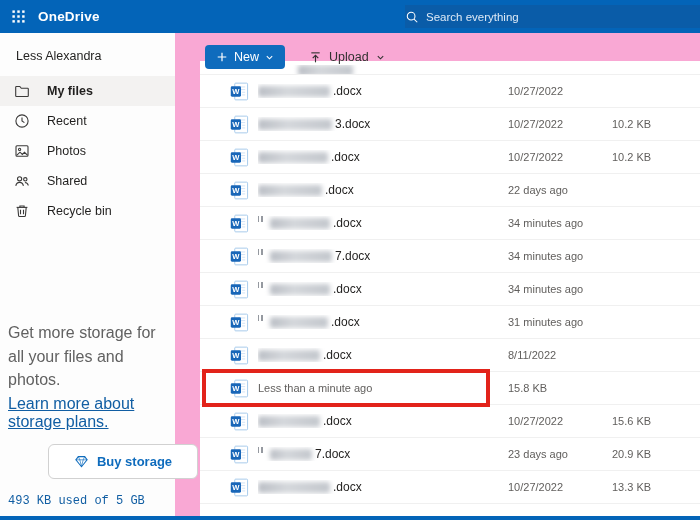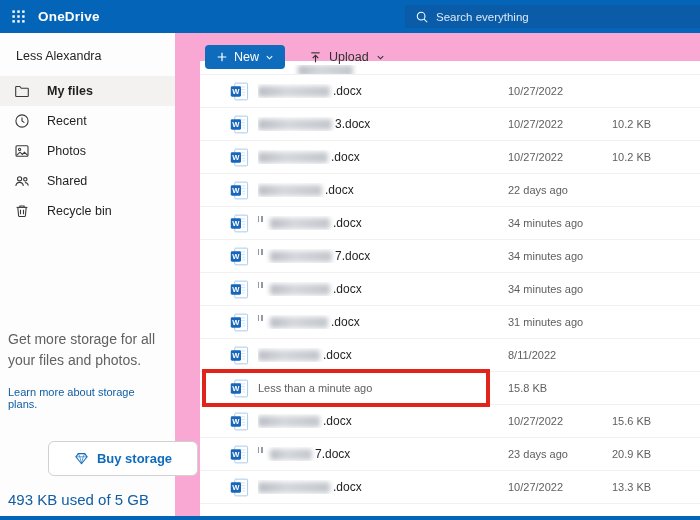--- a/index.html
+++ b/index.html
@@ -3,35 +3,35 @@
 <meta charset="utf-8">
 <style>
   * { box-sizing: border-box; margin: 0; padding: 0; }
   html,body { width:700px; height:520px; overflow:hidden; }
   body { font-family:"Liberation Sans", sans-serif; background:#fff; position:relative; }
 
   
   .suite-header { position:absolute; top:0; left:0; right:0; height:33px; background:#0364b8; display:flex; align-items:center; z-index:10; }
   .waffle-btn { width:36px; height:33px; display:flex; align-items:center; justify-content:center; cursor:pointer; background:transparent; border:none; }
   .brand { color:#fff; font-size:13.5px; font-weight:700; letter-spacing:.2px; margin-left:2px; }
-  .search-box { position:absolute; left:405px; right:0; top:5px; height:23px; background:#0a5ca8; display:flex; align-items:center; padding-left:10px; gap:7px; }
+  .search-box { position:absolute; left:405px; right:0; top:5px; height:23px; background:#0a5ca8; display:flex; align-items:center; gap:7px; }
   .search-box input { background:transparent; border:none; outline:none; color:#fff; font-size:11.5px; width:230px; font-family:"Liberation Sans", sans-serif; }
   .search-box input::placeholder { color:#e9f1fa; opacity:.95; }
 
   
   .sidebar { position:absolute; top:33px; left:0; width:175px; bottom:4px; background:#fdfdfd; z-index:6; }
   .user-name { padding:16px 16px 13px 16px; font-size:12.5px; color:#252423; }
   .nav-item { display:flex; align-items:center; gap:17px; padding:7px 14px; font-size:12.5px; color:#201f1e; cursor:pointer; }
   .nav-item.selected { font-weight:700; background:#f3f2f1; }
   .nav-icon { width:16px; height:16px; display:inline-flex; }
   .storage-area { position:absolute; left:8px; width:152px; bottom:8px; }
-  .storage-promo { font-size:14px; color:#616161; line-height:1.45; margin-bottom:16px; }
-  .storage-link { display:block; font-size:11px; color:#115ea3; margin-bottom:31px; cursor:pointer; }
+  .storage-promo { font-size:16px; color:#616161; line-height:1.45; margin-bottom:4px; }
+  .storage-link { display:block; font-size:16px; color:#115ea3; text-decoration:underline; margin-bottom:13px; cursor:pointer; }
   .buy-storage { width:150px; height:35px; background:#fff; border:1px solid #d1d1d1; border-radius:6px; color:#0f6cbd; font-size:13px; font-weight:600; display:flex; align-items:center; justify-content:center; gap:8px; cursor:pointer; font-family:"Liberation Sans", sans-serif;margin-left:40px; }
-  .storage-usage { margin-top:15px; font-size:15px; color:#115ea3; cursor:pointer; }
+  .storage-usage { margin-top:15px; font-size:12px; color:#115ea3; cursor:pointer;font-family:Liberation Mono, monospace; }
 
   
   .main { position:absolute; left:175px; top:33px; right:0; bottom:4px; background:#f9a8d4; }
   .toolbar { position:absolute; top:12px; left:30px; display:flex; align-items:center; gap:18px; z-index:5; }
   .new-btn { background:#0f6cbd; color:#fff; border:none; border-radius:4px; height:24px; padding:0 11px; font-size:12.5px; display:inline-flex; align-items:center; gap:6px; cursor:pointer; font-family:"Liberation Sans", sans-serif; }
   .upload-btn { background:transparent; color:#323130; border:none; height:24px; padding:0 6px; font-size:12.5px; display:inline-flex; align-items:center; gap:7px; cursor:pointer; font-family:"Liberation Sans", sans-serif; }
 
   
   .file-list { position:absolute; left:25px; right:0; top:28px; bottom:0; background:#fff; }
   .row { display:grid; grid-template-columns:58px 250px 104px 100px 1fr; align-items:center; height:33px; border-bottom:1px solid #f0f0f0; position:relative; background:#fff; cursor:pointer; }

